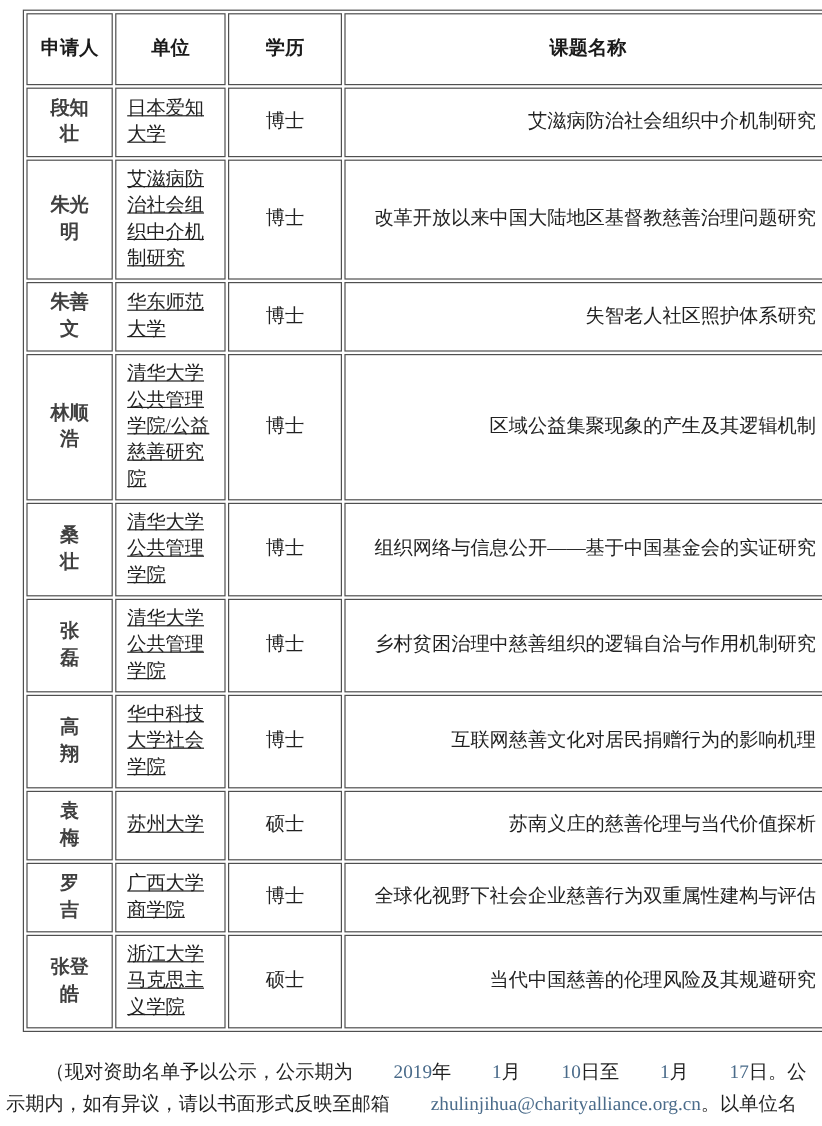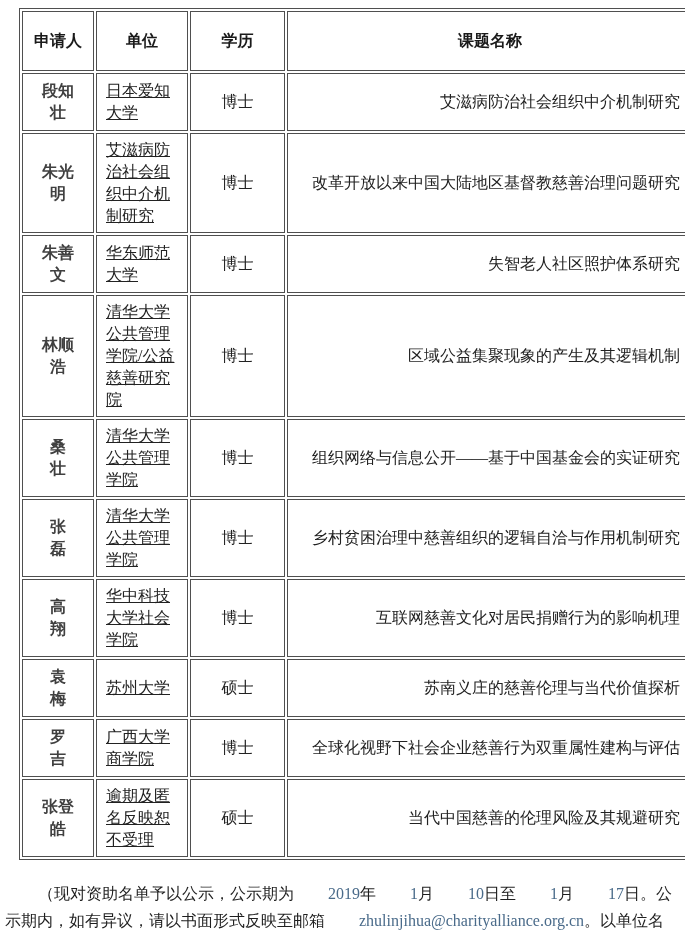--- a/index.html
+++ b/index.html
@@ -148,20 +148,20 @@
         <td class="cell-title">苏南义庄的慈善伦理与当代价值探析</td>
       </tr>
       <tr>
         <td class="cell-name">罗　吉</td>
         <td class="cell-unit">广西大学商学院</td>
         <td class="cell-degree">博士</td>
         <td class="cell-title">全球化视野下社会企业慈善行为双重属性建构与评估</td>
       </tr>
       <tr>
         <td class="cell-name">张登皓</td>
-        <td class="cell-unit">逾期及匿名反映恕不受理</td>
+        <td class="cell-unit">浙江大学马克思主义学院</td>
         <td class="cell-degree">硕士</td>
         <td class="cell-title">当代中国慈善的伦理风险及其规避研究</td>
       </tr>
     </tbody>
 </table>
 
 <p class="para notice-para"><span class="seg-text">（现对资助名单予以公示，公示期为</span><span class="seg-num">2019</span><span class="seg-text">年</span><span class="seg-num">1</span><span class="seg-text">月</span><span class="seg-num">10</span><span class="seg-text">日至</span><span class="seg-num">1</span><span class="seg-text">月</span><span class="seg-num">17</span><span class="seg-text">日。公示期内，如有异议，请以书面形式反映至邮箱</span><span class="seg-email">zhulinjihua@charityalliance.org.cn</span><span class="seg-text">。以单位名义反映的须加盖本单位公章，以个人名义反映的请署真实姓名、身份证号，写明联系电话。逾期及匿名反映恕不受理。）</span></p>
 
 </body></html>

